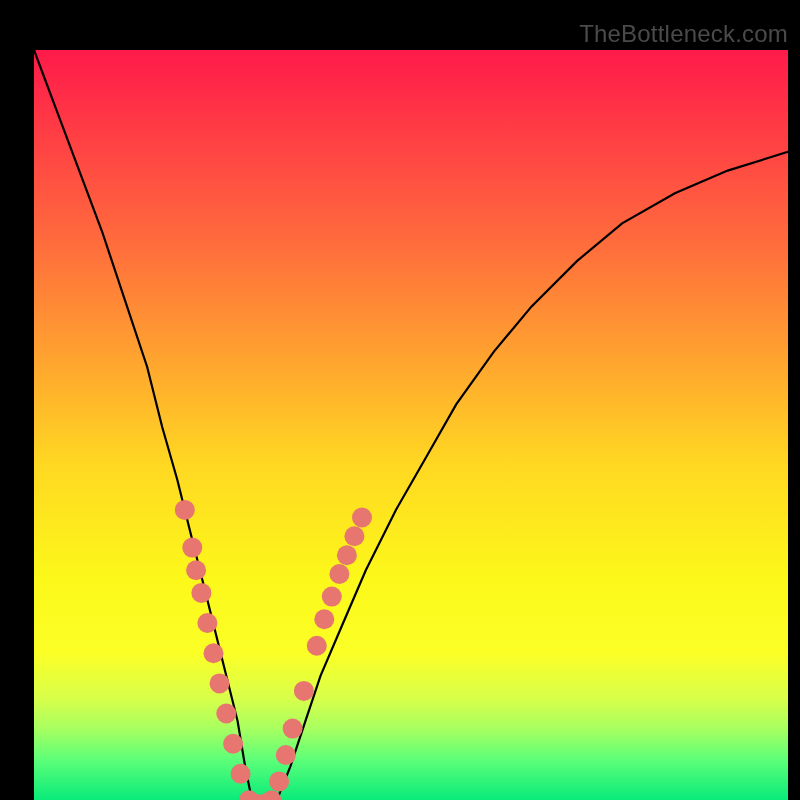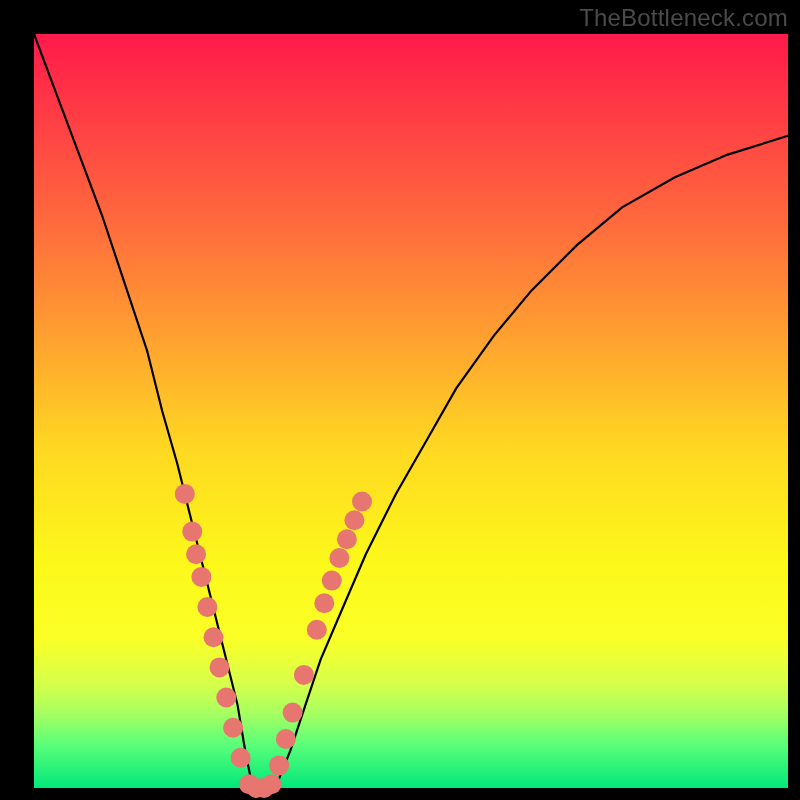--- a/index.html
+++ b/index.html
@@ -7,21 +7,21 @@
     padding: 0;
     width: 800px;
     height: 800px;
     overflow: hidden;
     background: #000;
     font-family: Arial, Helvetica, sans-serif;
   }
   .frame {
     position: absolute;
     left: 0;
-    top: 0;
+    top: 16px;
     width: 800px;
     height: 696px;
     background: #000;
   }
   .plot-area {
     position: absolute;
     background: linear-gradient(to bottom,
       #ff1a4a 0%,
       #ff3a45 10%,
       #ff6a3d 25%,

